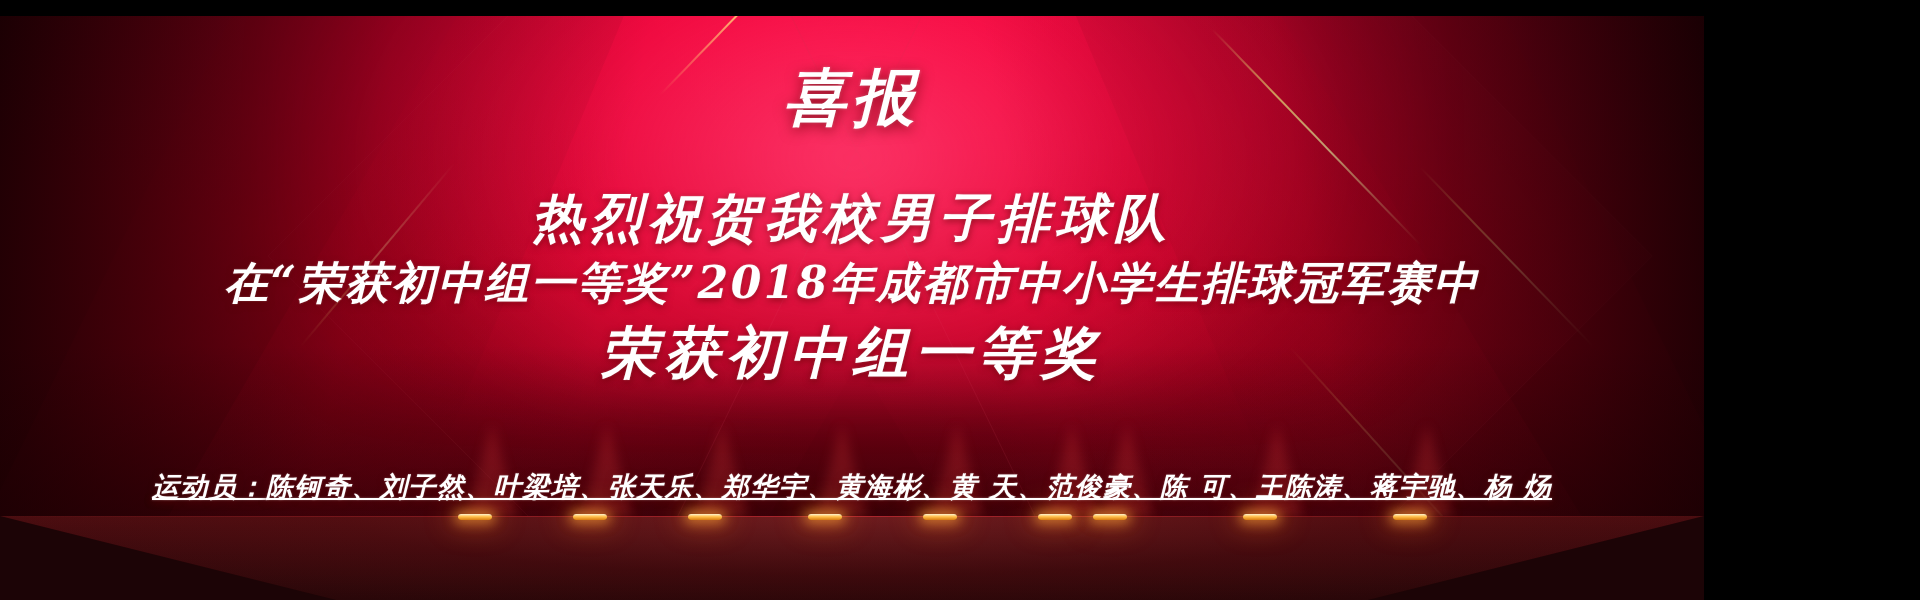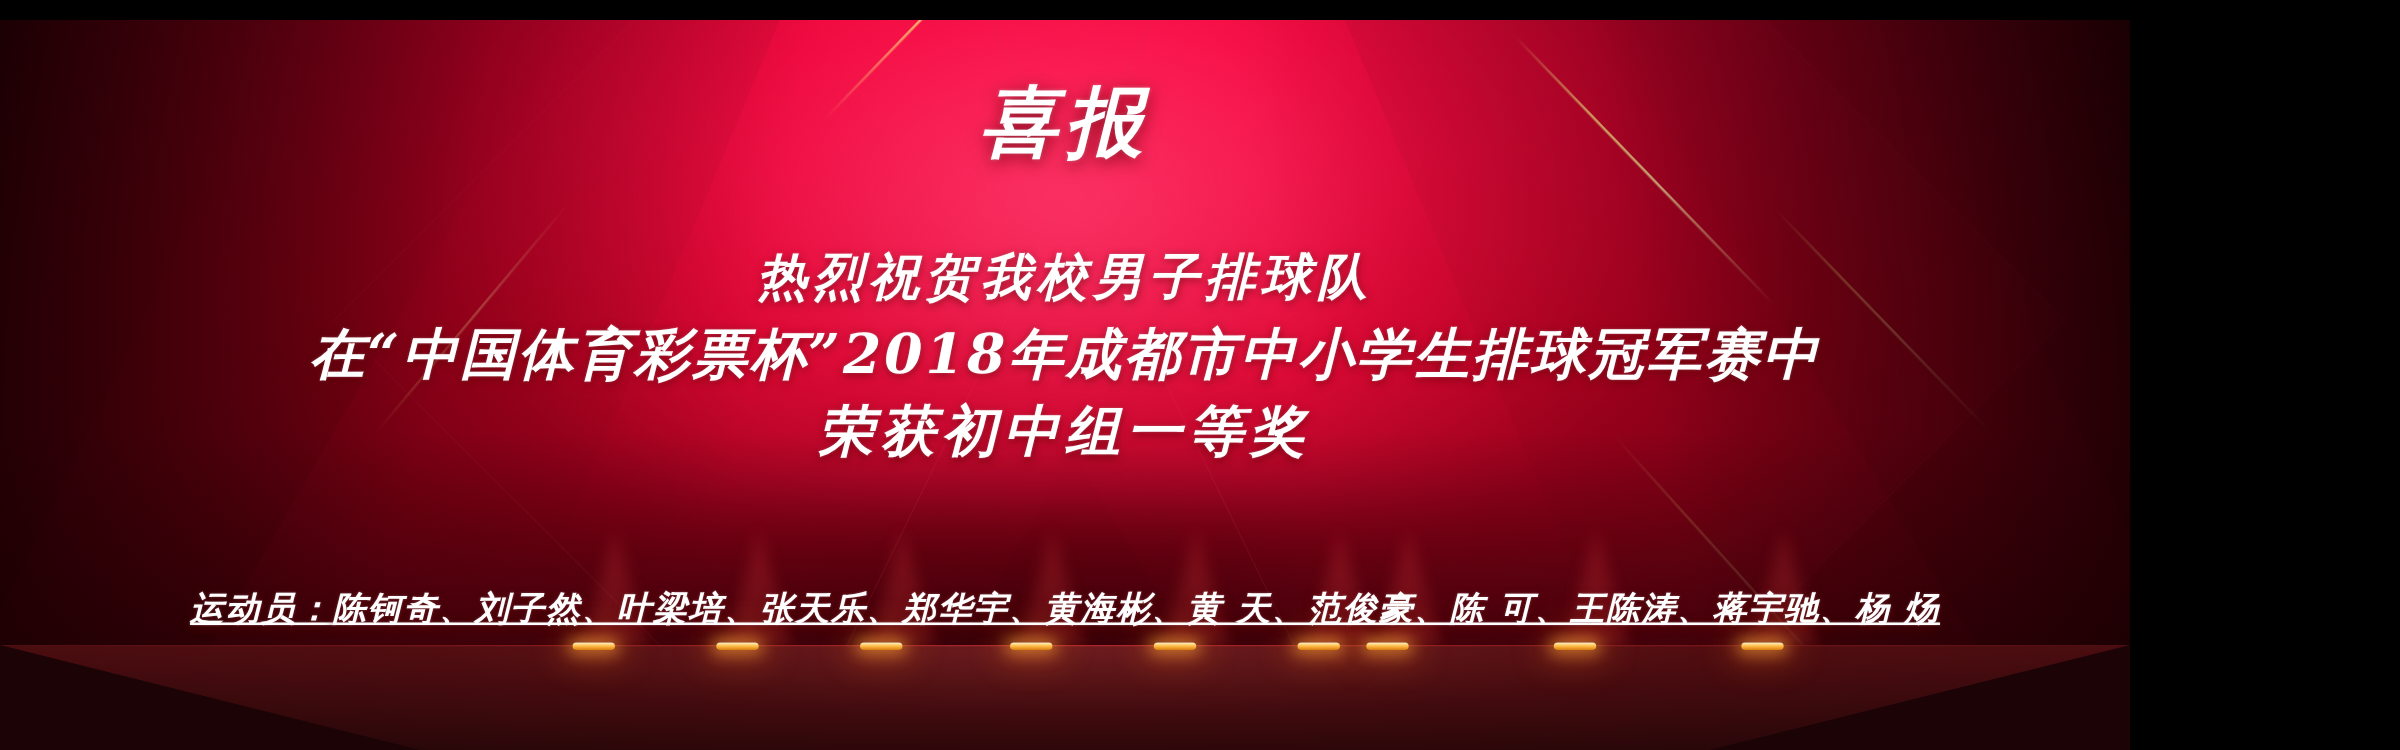--- a/index.html
+++ b/index.html
@@ -170,23 +170,23 @@
     letter-spacing: 0.06em;
     white-space: nowrap;
     text-shadow: 0 2px 7px rgba(90,0,0,0.65), 0 0 2px rgba(255,255,255,0.35);
   }
   .title {
     top: 40px;
     font-size: 62px;
     letter-spacing: 0.10em;
     text-shadow: 0 3px 14px rgba(110,0,10,0.8), 0 0 3px rgba(255,255,255,0.4);
   }
-  .body-1 { top: 178px; font-size: 40px; letter-spacing: 0.12em; }
+  .body-1 { top: 168px; font-size: 52px; letter-spacing: 0.12em; }
   .body-2 { top: 238px; font-size: 44px; letter-spacing: 0.055em; }
-  .body-3 { top: 300px; font-size: 44px; letter-spacing: 0.12em; font-style: italic; }
+  .body-3 { top: 300px; font-size: 56px; letter-spacing: 0.12em; font-style: italic; }
 
   .credits-1 {
     top: 413px;
     font-size: 27px;
     letter-spacing: 0.10em;
   }
   .credits-2 {
     top: 453px;
     font-size: 27px;
     letter-spacing: 0.055em;
@@ -244,21 +244,21 @@
       <div class="light" style="left: 923px;"></div>
       <div class="light" style="left: 1038px;"></div>
       <div class="light" style="left: 1093px;"></div>
       <div class="light" style="left: 1243px;"></div>
       <div class="light" style="left: 1393px;"></div>
     </div>
 
   <div class="txt title">喜报</div>
 
   <div class="txt body-1">热烈祝贺我校男子排球队</div>
-  <div class="txt body-2">在“中国体育彩票杯”2018年成都市中小学生排球冠军赛中</div>
+  <div class="txt body-2">在“荣获初中组一等奖”2018年成都市中小学生排球冠军赛中</div>
   <div class="txt body-3">荣获初中组一等奖</div>
 
 
   <div class="txt credits-2">
     <span>运动员：</span><span>陈钶奇、刘子然、叶梁培、张天乐、郑华宇、黄海彬、黄 天、范俊豪、陈 可、王陈涛、蒋宇驰、杨 炀</span>
   </div>
 
 </div>
 
 </body></html>

